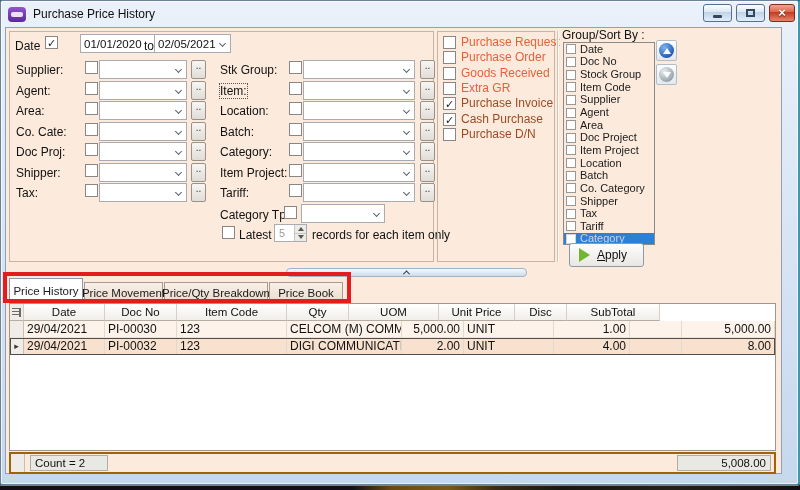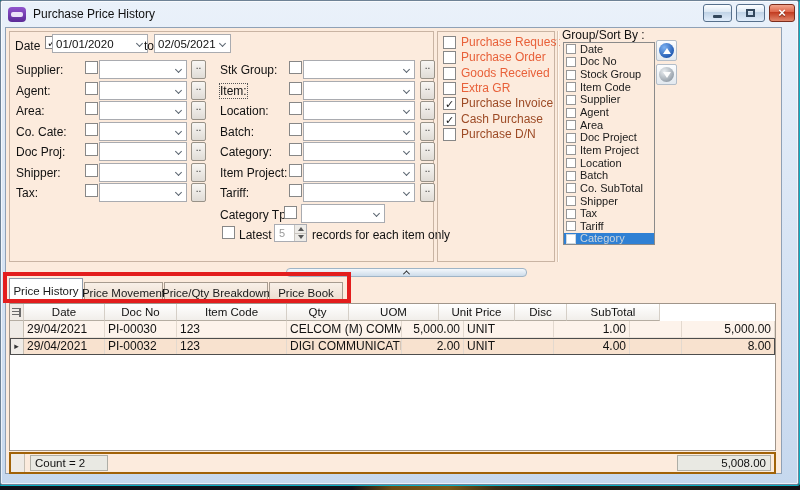--- a/index.html
+++ b/index.html
@@ -149,21 +149,21 @@
     <div class="wbtn close">
         <span class="glyph-close">×</span>
       </div>
   </div>
 
   <div class="client">
 
     <div class="gb filters" id="filter-box">
       <div class="flabel" style="left:5px;top:7px">Date</div>
       <div class="cb" style="left:35px;top:4px" id="date-cb">✓</div>
-      <div class="combo" style="left:42px;top:2px;width:96px">
+      <div class="combo" style="left:70px;top:2px;width:96px">
         <span class="cval">01/01/2020</span>
         <i class="chev"></i>
       </div>
       <div class="flabel" style="left:134px;top:7px">to</div>
       <div class="combo" style="left:144px;top:2px;width:77px">
         <span class="cval">02/05/2021</span>
         <i class="chev"></i>
       </div>
 
       <div id="filter-left"></div>
@@ -348,21 +348,21 @@
         <div class="gs-item">
           <span class="cb3"></span>
           <span>Location</span>
         </div>
         <div class="gs-item">
           <span class="cb3"></span>
           <span>Batch</span>
         </div>
         <div class="gs-item">
           <span class="cb3"></span>
-          <span>Co. SubTotal</span>
+          <span>Co. Category</span>
         </div>
         <div class="gs-item">
           <span class="cb3"></span>
           <span>Shipper</span>
         </div>
         <div class="gs-item">
           <span class="cb3"></span>
           <span>Tax</span>
         </div>
         <div class="gs-item">
@@ -379,20 +379,24 @@
       <span class="circle blue">
           <i class="tri-up"></i>
         </span>
     </div>
     <div class="arrow-btn" style="left:650px;top:36px">
       <span class="circle gray">
           <i class="tri-down"></i>
         </span>
     </div>
 
+    <button class="apply">
+      <span class="play"></span>
+      <span id="apply-label"><u>A</u>pply</span>
+    </button>
 
     <div class="splitter">
       <i class="chev-up"></i>
     </div>
 
     <div class="tabs" id="tabs">
         <div class="tab active" style="width: 74px;">Price History</div>
         <div class="tab" style="width: 79px;">Price Movement</div>
         <div class="tab" style="width: 104px; margin-top: 32px;">Price/Qty Breakdown</div>
         <div class="tab" style="width: 74px;">Price Book</div>

